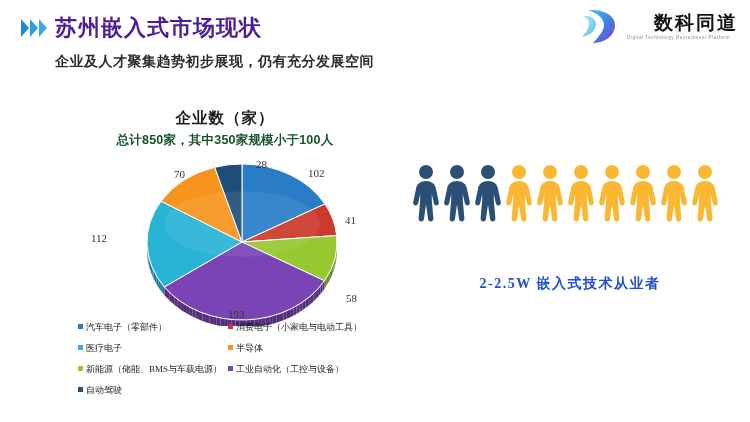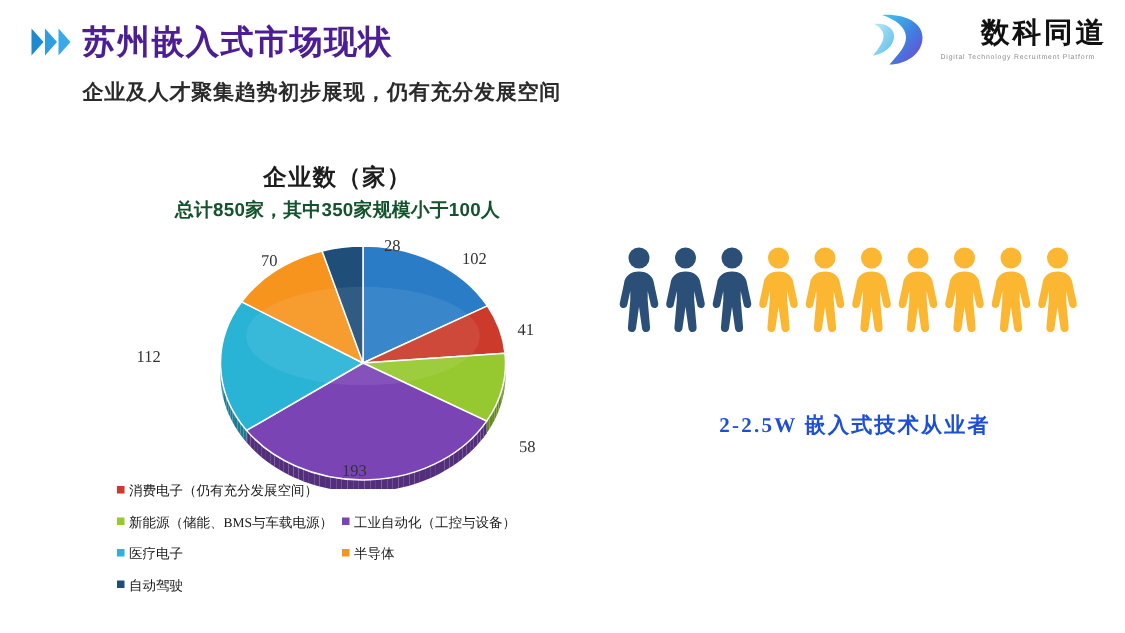--- a/index.html
+++ b/index.html
@@ -341,47 +341,51 @@
         <span class="pl" style="left:285px; top:58px;">41</span>
         <span class="pl" style="left:286px; top:92px;margin-top:44px;">58</span>
         <span class="pl" style="left:168px; top:152px;">193</span>
         <span class="pl" style="left:31px;  top:76px;">112</span>
         <span class="pl" style="left:114px; top:12px;">70</span>
       </div>
     </div>
 
     <div class="legend">
       <div class="legend-row">
+        <div class="legend-item col1">
+          <span class="legend-swatch" style="background:#2a7cc7"></span>
+          <span class="legend-label">汽车电子（零部件）</span>
+        </div>
         <div class="legend-item col2">
           <span class="legend-swatch" style="background:#cb3a2b"></span>
-          <span class="legend-label">消费电子（仍有充分发展空间）</span>
+          <span class="legend-label">消费电子（小家电与电动工具）</span>
+        </div>
+      </div>
+      <div class="legend-row">
+        <div class="legend-item col1">
+          <span class="legend-swatch" style="background:#29b4d6"></span>
+          <span class="legend-label">医疗电子</span>
+        </div>
+        <div class="legend-item col2">
+          <span class="legend-swatch" style="background:#f7941e"></span>
+          <span class="legend-label">半导体</span>
         </div>
       </div>
       <div class="legend-row">
         <div class="legend-item col1">
           <span class="legend-swatch" style="background:#95c92f"></span>
           <span class="legend-label">新能源（储能、BMS与车载电源）</span>
         </div>
         <div class="legend-item col2">
           <span class="legend-swatch" style="background:#7a44b5"></span>
           <span class="legend-label">工业自动化（工控与设备）</span>
         </div>
       </div>
       <div class="legend-row">
         <div class="legend-item col1">
-          <span class="legend-swatch" style="background:#29b4d6"></span>
-          <span class="legend-label">医疗电子</span>
-        </div>
-        <div class="legend-item col2">
-          <span class="legend-swatch" style="background:#f7941e"></span>
-          <span class="legend-label">半导体</span>
-        </div>
-      </div>
-      <div class="legend-row">
-        <div class="legend-item col1">
           <span class="legend-swatch" style="background:#1f4e79"></span>
           <span class="legend-label">自动驾驶</span>
         </div>
       </div>
     </div>
   </div>
 
   <div class="people-panel">
     <div class="people-row" id="people-row">
         <svg class="person" viewBox="0 0 28 58">

